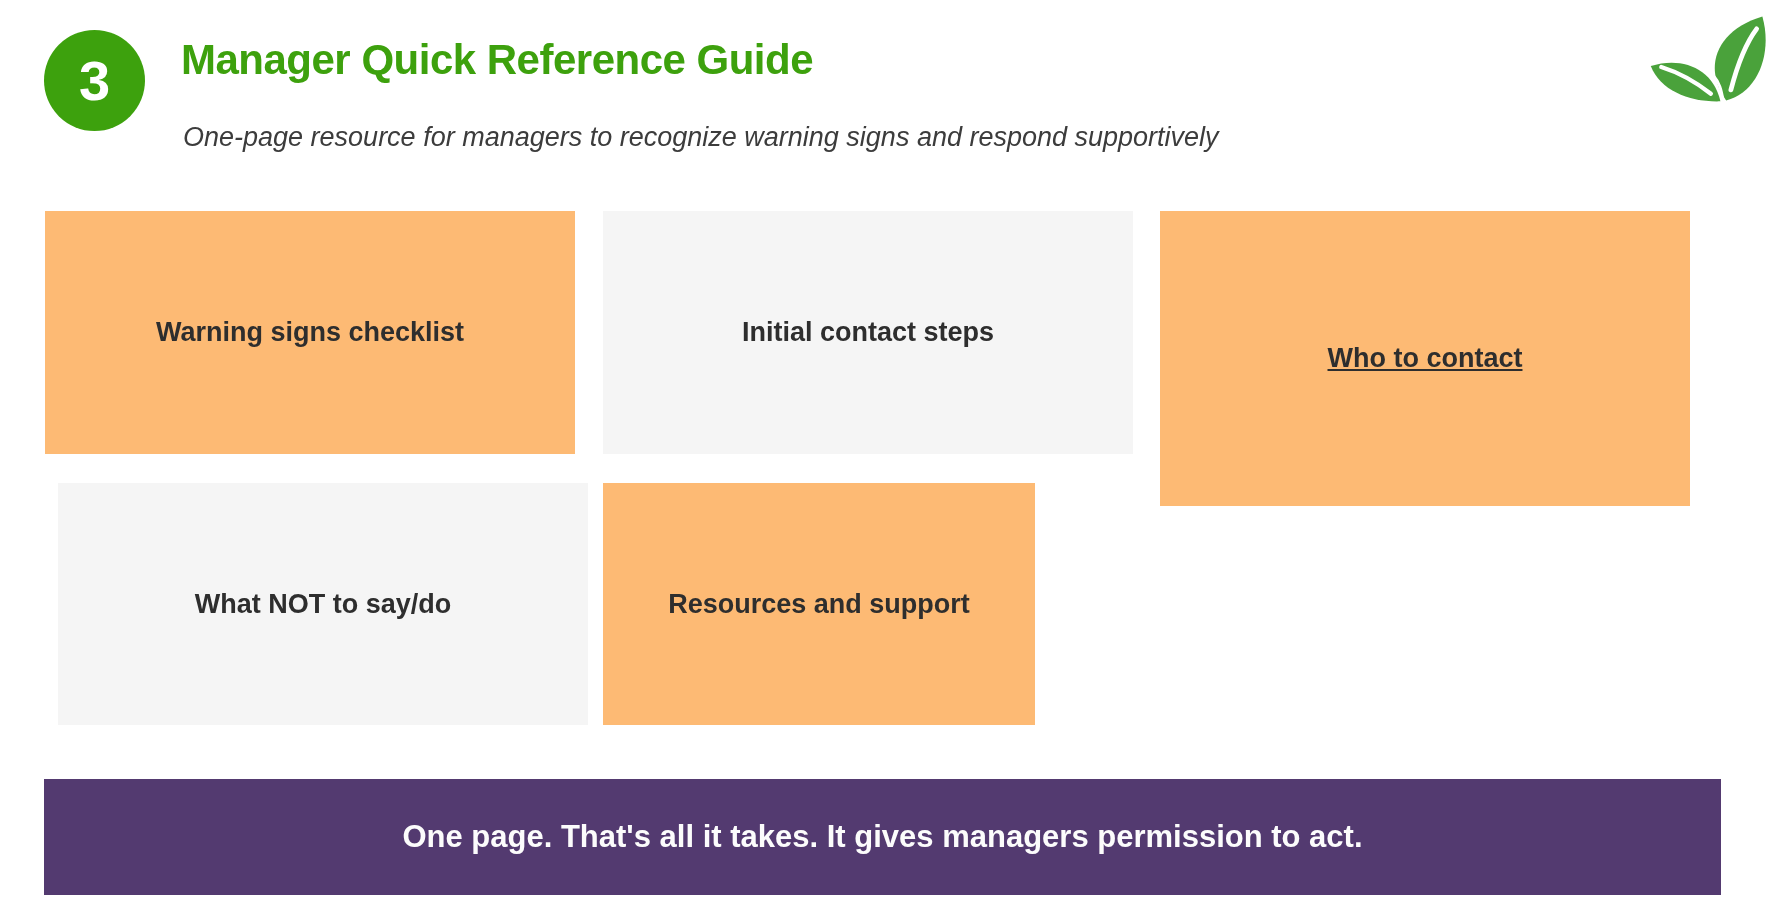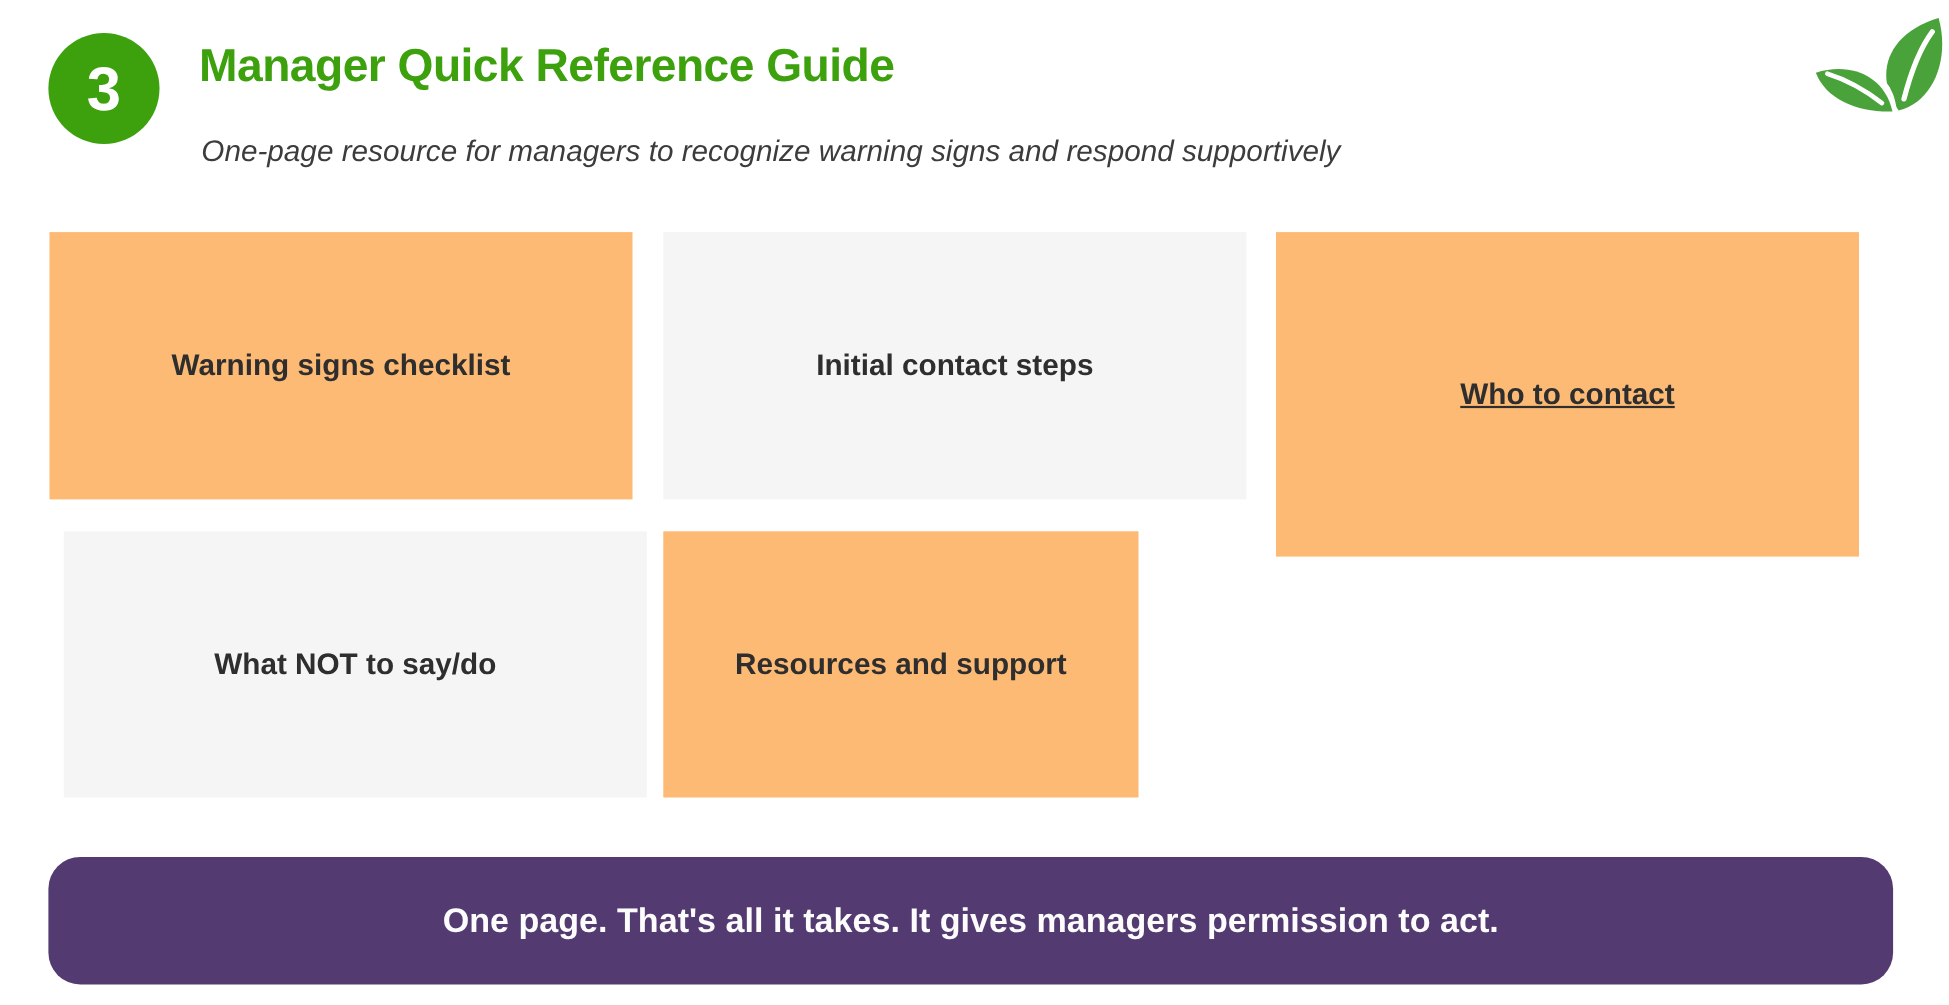--- a/index.html
+++ b/index.html
@@ -50,21 +50,20 @@
   .card-5 { left: 603px;  top: 483px; width: 432px; height: 242px; }
 
   
   .banner {
     position: absolute; left: 44px; top: 779px;
     width: 1677px; height: 116px;
     background: #533a70; color: #fcfcfc;
     display: flex; align-items: center; justify-content: center;
     font-weight: bold; font-size: 31px;
     text-align: center;
-    border-radius: 29px;
   }
 </style>
 </head>
 <body>
 
 <div>
 
   <div class="step-circle">
     <span>3</span>
   </div>

